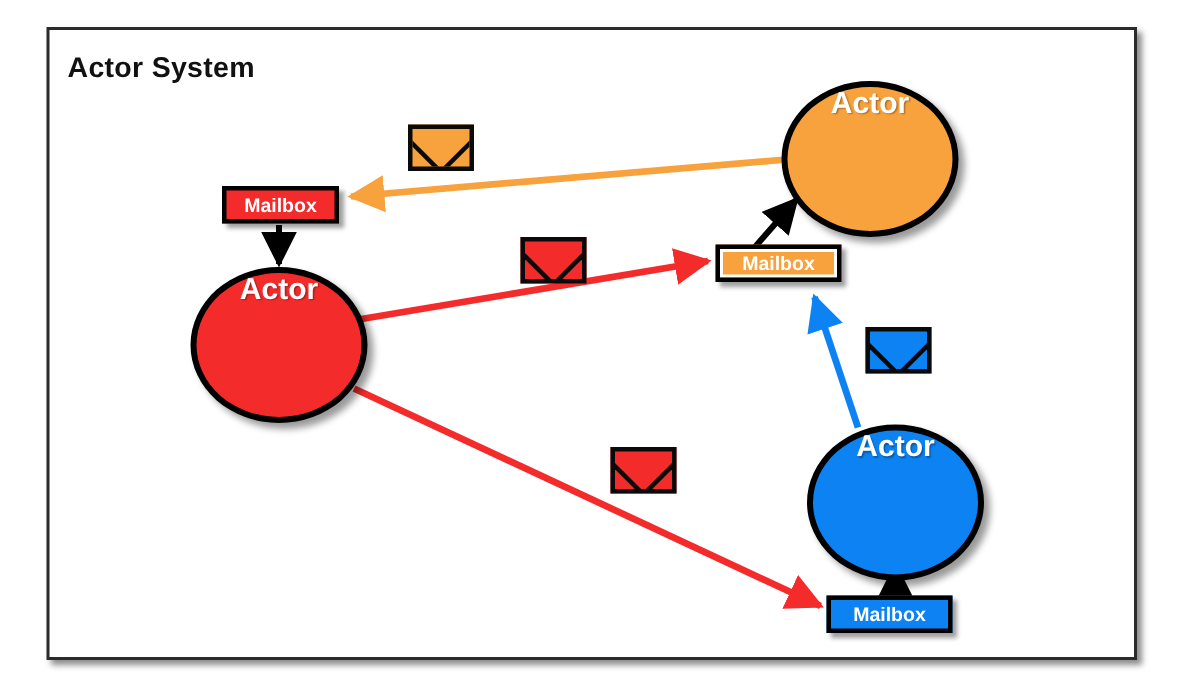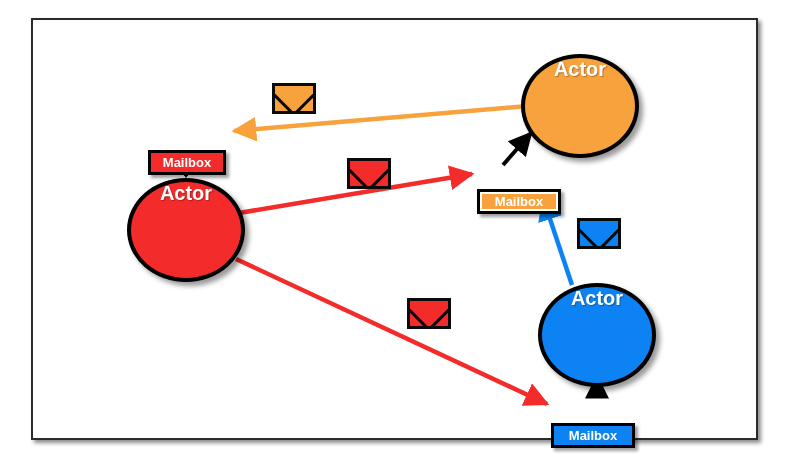--- a/index.html
+++ b/index.html
@@ -54,21 +54,20 @@
   .mailbox{
     position:absolute;
     border:3px solid #000000;
     box-sizing:border-box;
     display:flex;align-items:center;justify-content:center;
     color:#ffffff;
     font-weight:bold;
     font-size:13px;
     box-shadow:3px 3px 3px rgba(0,0,0,0.38);
     line-height:1;
-    margin-top:26px;
   }
   .mb-red{left:148px;top:124px;width:78px;height:25px;background:#f42b2b;}
   .mb-orange{left:477px;top:163px;width:84px;height:25px;background:#f7a23c;
              box-shadow:inset 0 0 0 2px #ffffff, 3px 3px 3px rgba(0,0,0,0.38);}
   .mb-blue{left:551px;top:397px;width:84px;height:25px;background:#0d82f2;}
 
   
   .env{
     position:absolute;
     width:44px;height:31px;
@@ -90,20 +89,21 @@
   .env-blue{left:577px;top:218px;background:#0d82f2;}
   .env-red2{left:407px;top:298px;background:#f42b2b;}
 </style>
 </head>
 <body>
 
 <div id="stage">
 
   <div id="frame"></div>
 
+  <div id="title">Actor System</div>
 
   <svg id="edges">
     <defs>
       <marker id="ah-orange" viewBox="0 0 10 10" refX="9" refY="5" markerWidth="5.5" markerHeight="5.5" orient="auto-start-reverse">
         <path d="M 0 0 L 10 5 L 0 10 z" fill="#f7a23c"></path>
       </marker>
       <marker id="ah-red" viewBox="0 0 10 10" refX="9" refY="5" markerWidth="5.5" markerHeight="5.5" orient="auto-start-reverse">
         <path d="M 0 0 L 10 5 L 0 10 z" fill="#f42b2b"></path>
       </marker>
       <marker id="ah-blue" viewBox="0 0 10 10" refX="9" refY="5" markerWidth="5.5" markerHeight="5.5" orient="auto-start-reverse">

